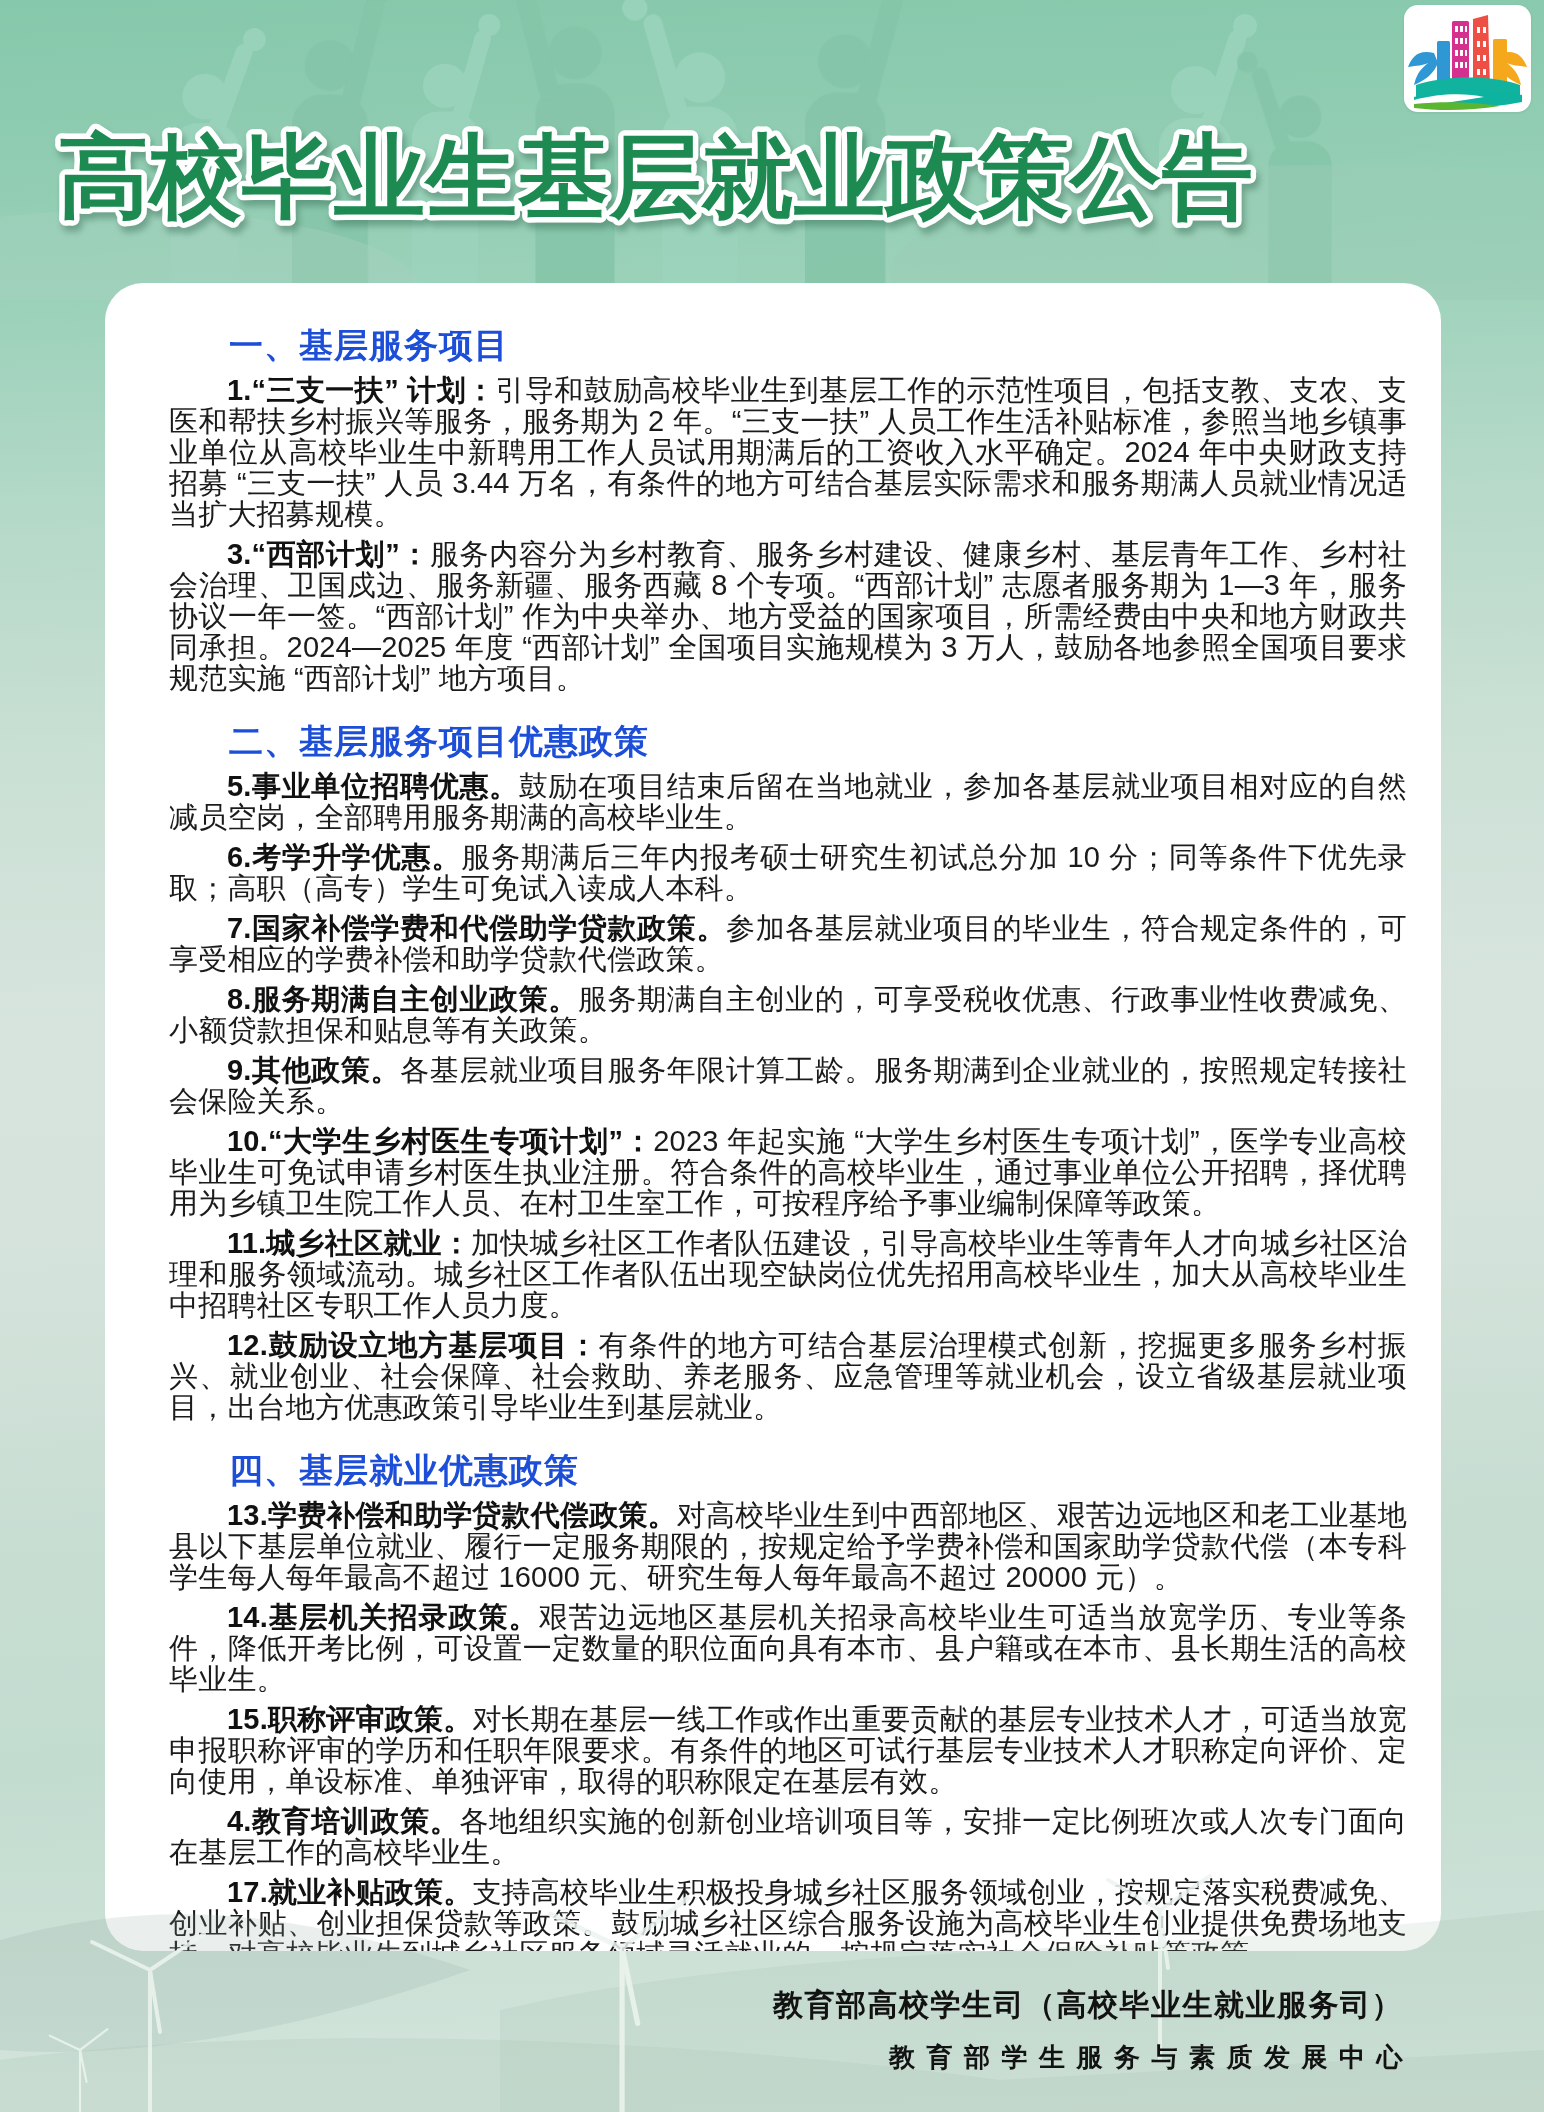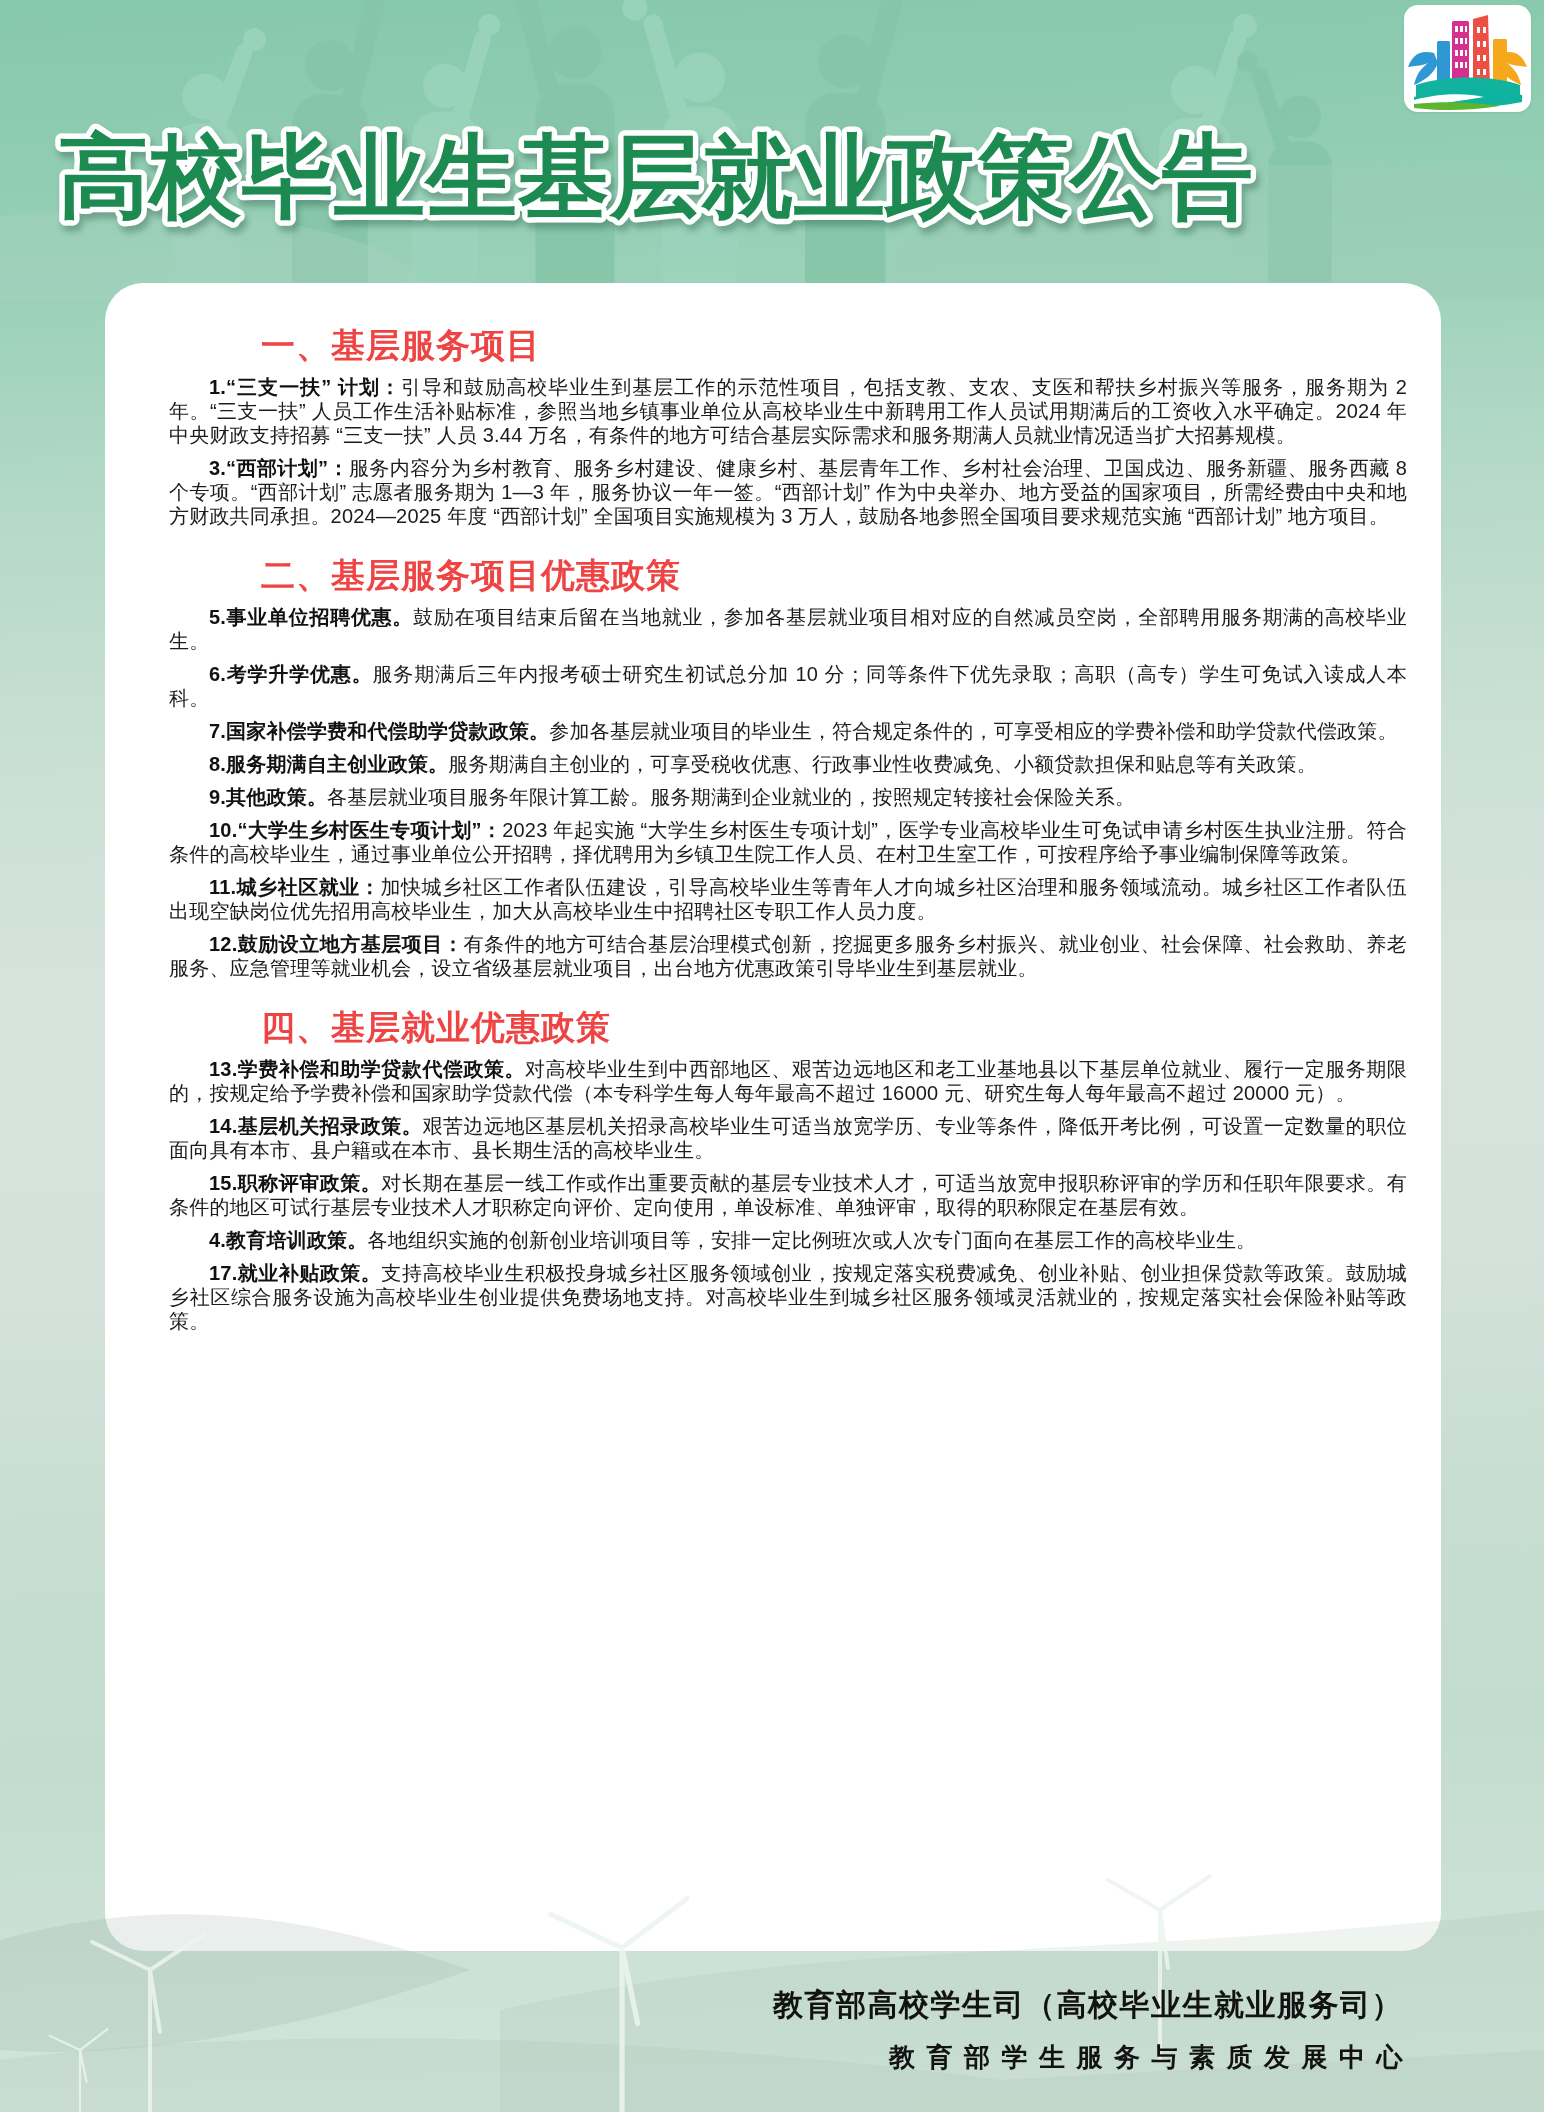--- a/index.html
+++ b/index.html
@@ -21,26 +21,26 @@
   .logo-box{
     position:absolute;left:1404px;top:5px;width:127px;height:107px;
     background:#ffffff;border-radius:14px;box-shadow:0 1px 3px rgba(0,0,0,.08);
   }
   .card{
     position:absolute;left:105px;top:283px;width:1336px;height:1668px;
     background:#ffffff;border-radius:38px;box-sizing:border-box;
     padding:24px 34px 0 64px;overflow:hidden;
   }
   .card h2{
-    font-size:34px;line-height:40px;font-weight:bold;color:#ef4444;
-    margin:27px 0 10px 92px;letter-spacing:1px;
+    font-size:34px;line-height:40px;font-weight:bold;color:#1d4ed8;
+    margin:27px 0 10px 60px;letter-spacing:1px;
   }
   .card h2.first{margin-top:18px;}
   .card p.para{
-    font-size:20px;line-height:24px;color:#1b1b1b;
+    font-size:29px;line-height:31px;color:#1b1b1b;
     margin:9px 0 0 0;text-indent:2em;text-align:justify;
     letter-spacing:.2px;
   }
   .card p.para .lead{font-weight:bold;color:#111;}
   .footer{
     position:absolute;top:1989px;right:141px;text-align:right;
     font-weight:bold;color:#121212;
   }
   .footer .f1{font-size:30px;line-height:31px;letter-spacing:1.5px;}
   .footer .f2{font-size:26px;line-height:31px;margin-top:22px;letter-spacing:11.5px;margin-right:-11px;}

